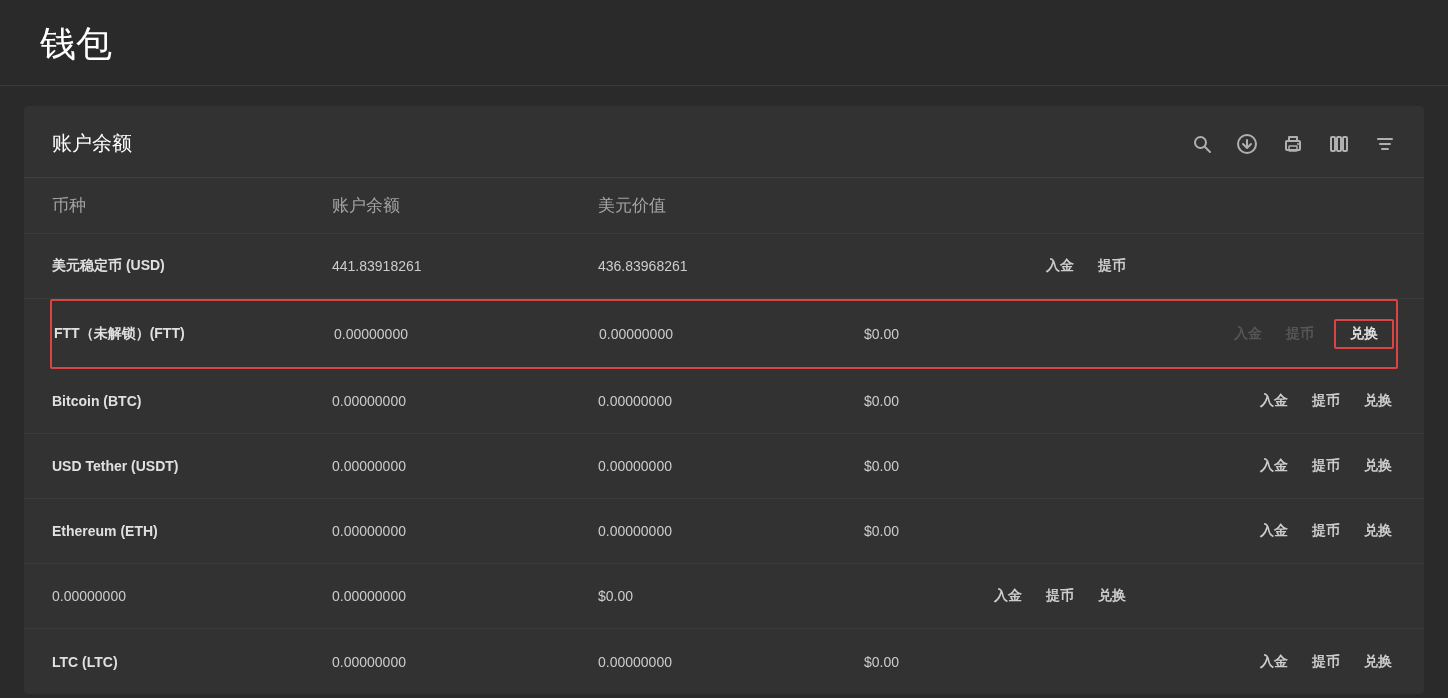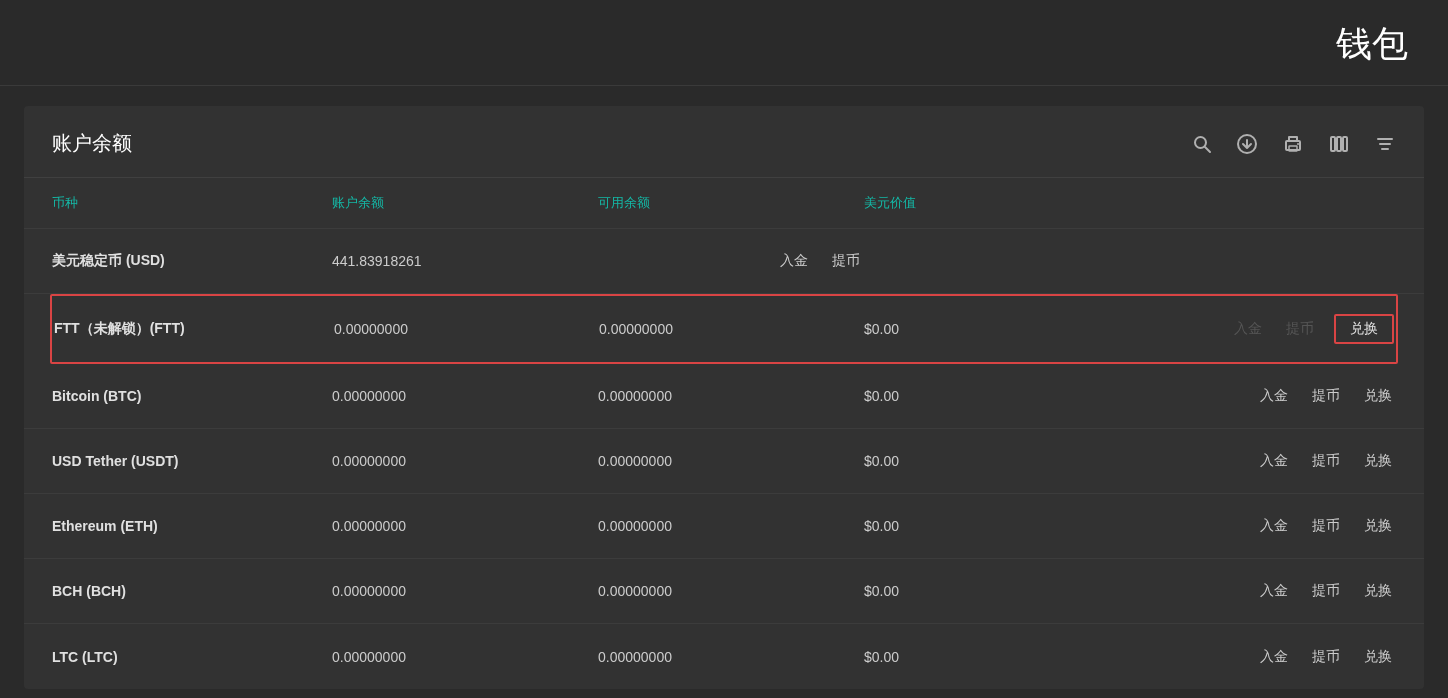--- a/index.html
+++ b/index.html
@@ -7,21 +7,20 @@
       background-color: #2a2a2a;
       color: #e0e0e0;
       font-family: -apple-system, BlinkMacSystemFont, "PingFang SC", "Microsoft YaHei", sans-serif;
       width: 1448px;
       min-height: 698px;
     }
     .page-header {
       background-color: #2a2a2a;
       padding: 20px 40px 16px 40px;
       border-bottom: 1px solid #3a3a3a;
-      text-align: right;
     }
     .page-title {
       font-size: 36px;
       font-weight: 500;
       color: #ffffff;
     }
     .main-content {
       background-color: #323232;
       margin: 20px 24px;
       border-radius: 4px;
@@ -50,22 +49,22 @@
       cursor: pointer;
       display: flex;
       align-items: center;
       justify-content: center;
     }
     .table-header {
       display: grid;
       grid-template-columns: 280px 1fr 1fr 1fr 1fr;
       padding: 12px 28px;
       border-bottom: 1px solid #3c3c3c;
-      color: #14b8a6;
-      font-size: 13px;
+      color: #a3a3a3;
+      font-size: 17px;
     }
     .table-header .col {
       padding: 4px 0;
     }
     .table-row {
       display: grid;
       grid-template-columns: 280px 1fr 1fr 1fr 1fr;
       padding: 0 28px;
       border-bottom: 1px solid #3c3c3c;
       align-items: center;
@@ -88,20 +87,21 @@
       display: flex;
       align-items: center;
       gap: 16px;
       justify-content: flex-end;
     }
     .action-btn {
       font-size: 14px;
       color: #cccccc;
       cursor: pointer;
       padding: 2px 4px;
+      font-weight: bold;
     }
     .action-btn.disabled {
       color: #555555;
       cursor: default;
     }
     .action-btn.highlighted {
       border: 2px solid #e05050;
       color: #e0e0e0;
       padding: 4px 12px;
       border-radius: 2px;
@@ -152,28 +152,28 @@
           <line x1="6" y1="11" x2="16" y2="11" stroke="#b0b0b0" stroke-width="2" stroke-linecap="round"></line>
           <line x1="8" y1="16" x2="14" y2="16" stroke="#b0b0b0" stroke-width="2" stroke-linecap="round"></line>
         </svg>
       </span>
     </div>
   </div>
 
   <div class="table-header">
     <div class="col">币种</div>
     <div class="col">账户余额</div>
-    <div class="col">可用余额</div>
     <div class="col">美元价值</div>
     <div class="col"></div>
   </div>
 
   <div class="table-row">
     <div class="col col-name">美元稳定币 (USD)</div>
     <div class="col">441.83918261</div>
+    <div class="col">436.83968261</div>
     <div class="col actions-col">
       <span class="action-btn">入金</span>
       <span class="action-btn">提币</span>
     </div>
   </div>
 
   <div style="border: 2px solid #d94444; margin: 0 26px; border-radius: 2px;">
     <div class="table-row" style="margin: 0; padding: 0 2px; border-radius: 11px;">
       <div class="col col-name">FTT（未解锁）(FTT)</div>
       <div class="col">0.00000000</div>
@@ -217,21 +217,20 @@
     <div class="col">0.00000000</div>
     <div class="col">$0.00</div>
     <div class="col actions-col">
       <span class="action-btn">入金</span>
       <span class="action-btn">提币</span>
       <span class="action-btn">兑换</span>
     </div>
   </div>
 
   <div class="table-row">
-    <div class="col col-name">BCH (BCH)</div>
     <div class="col">0.00000000</div>
     <div class="col">0.00000000</div>
     <div class="col">$0.00</div>
     <div class="col actions-col">
       <span class="action-btn">入金</span>
       <span class="action-btn">提币</span>
       <span class="action-btn">兑换</span>
     </div>
   </div>
 

